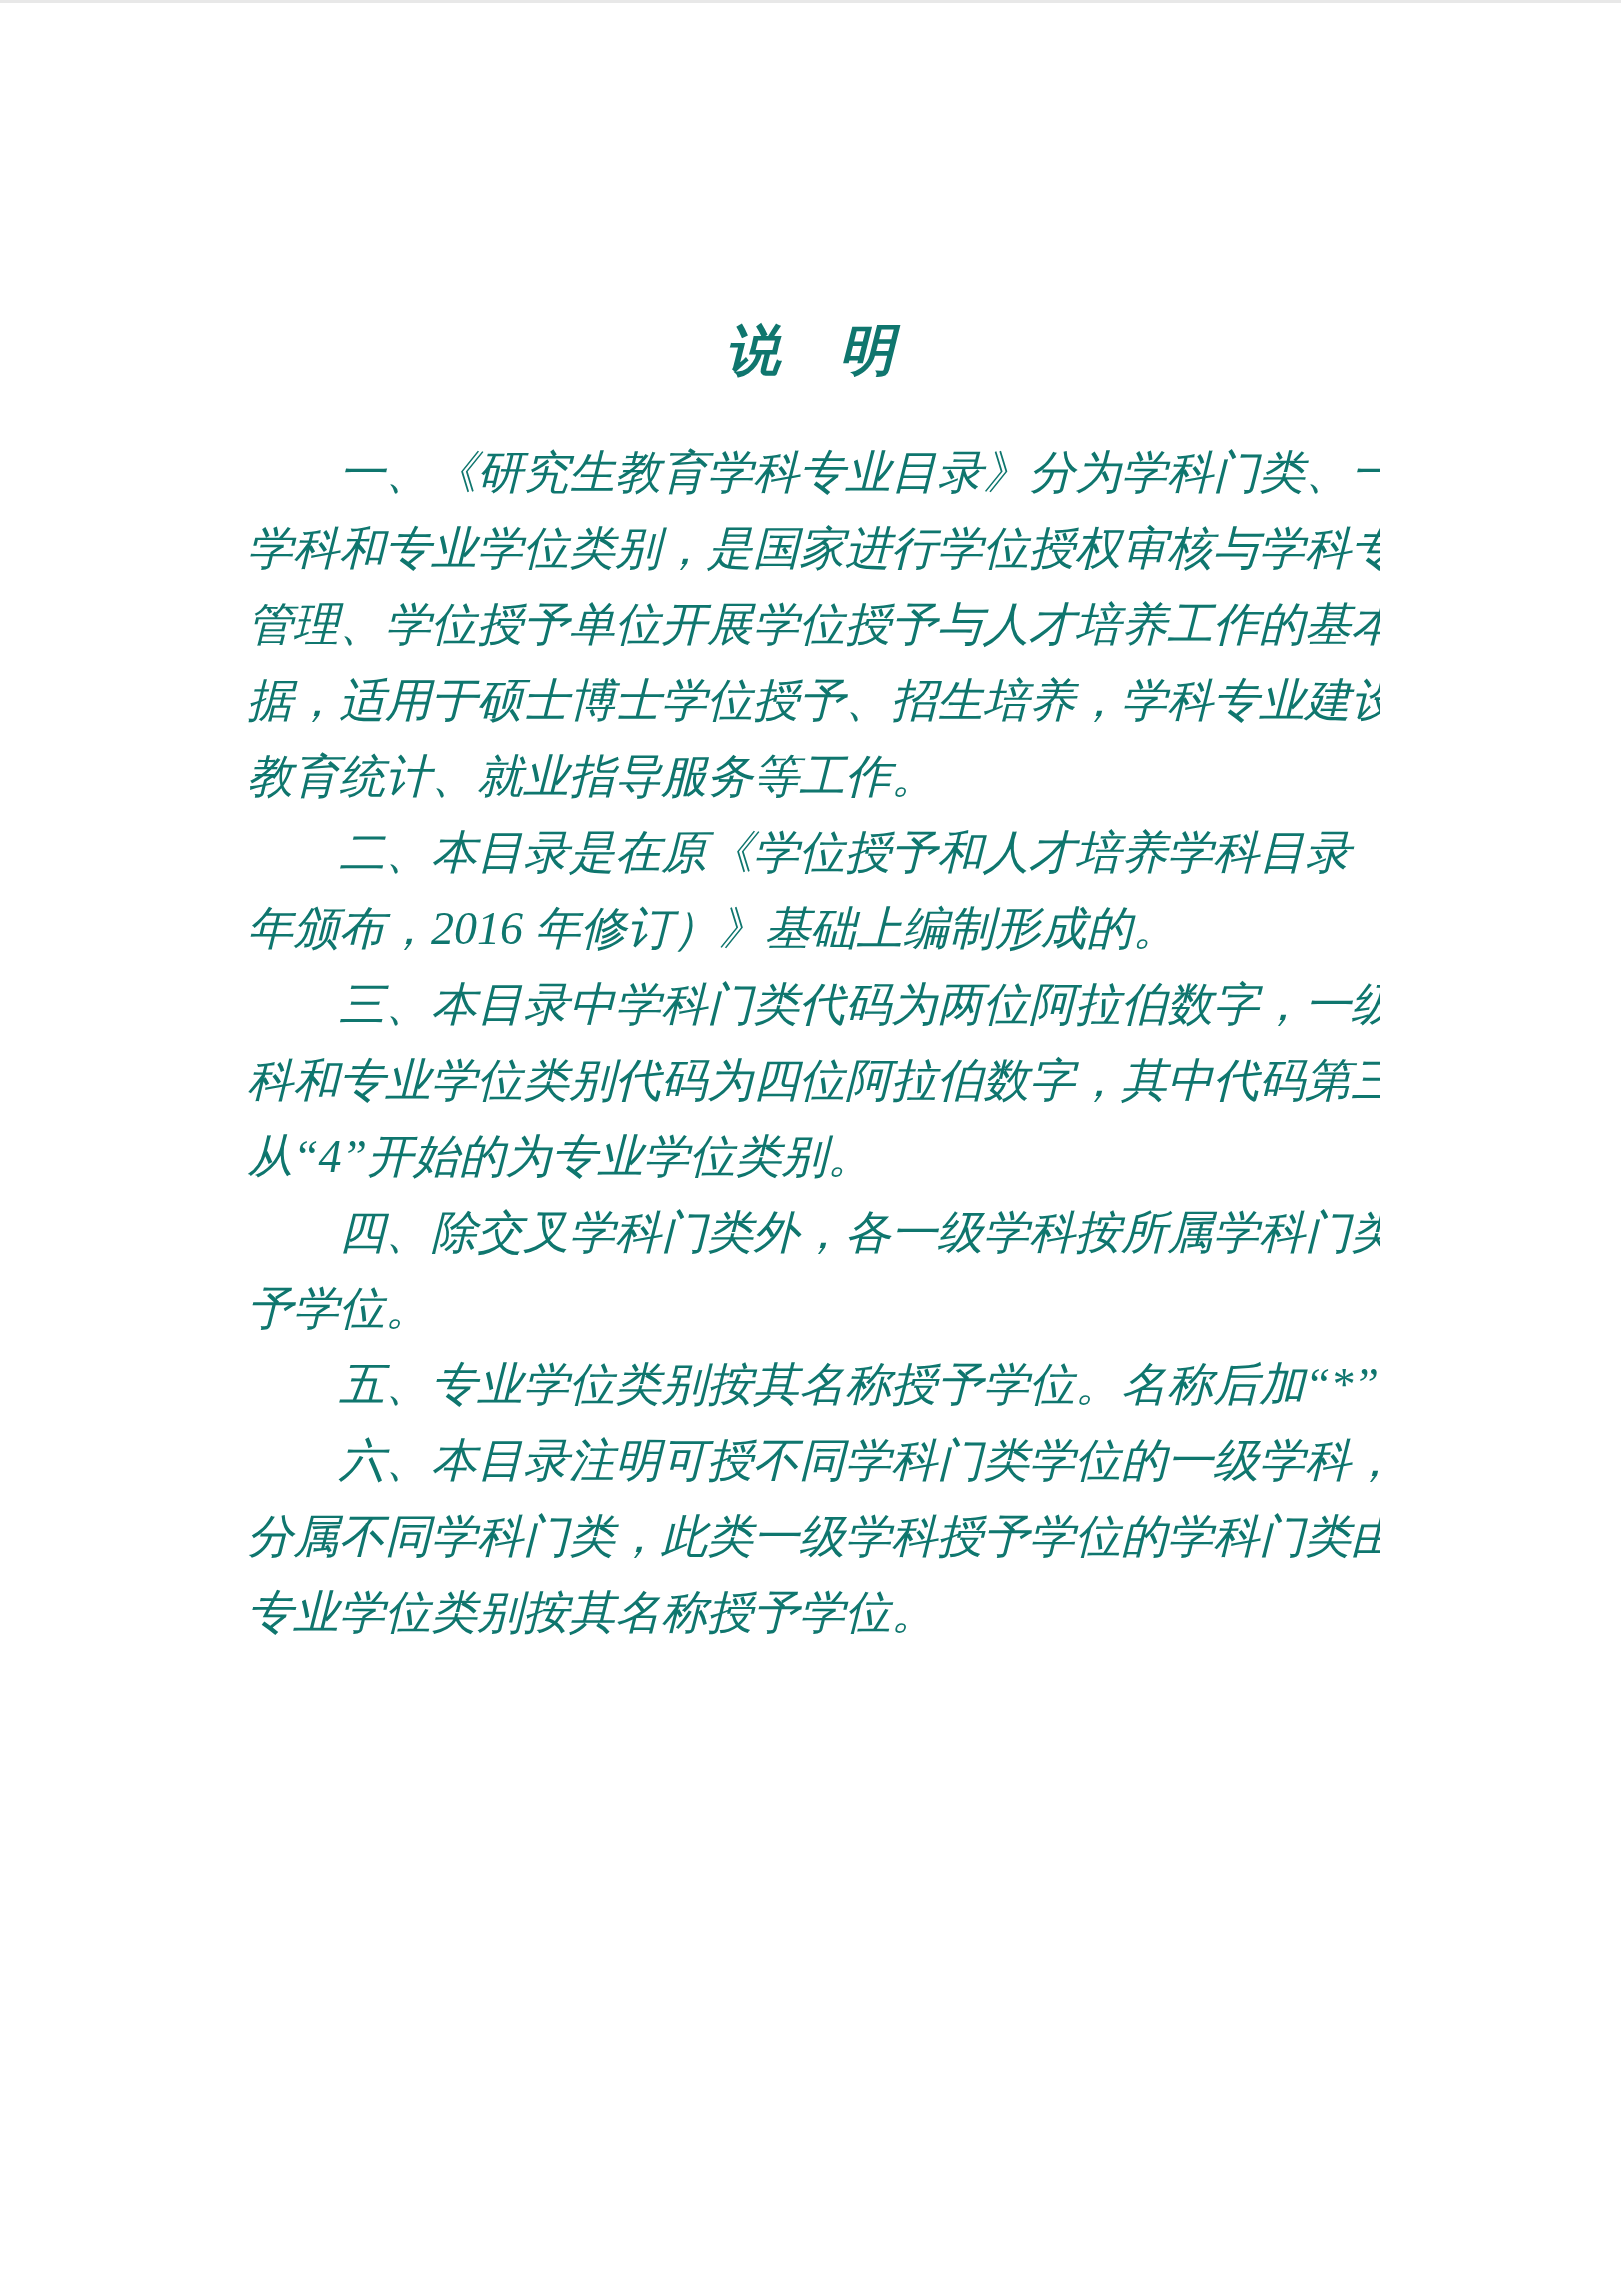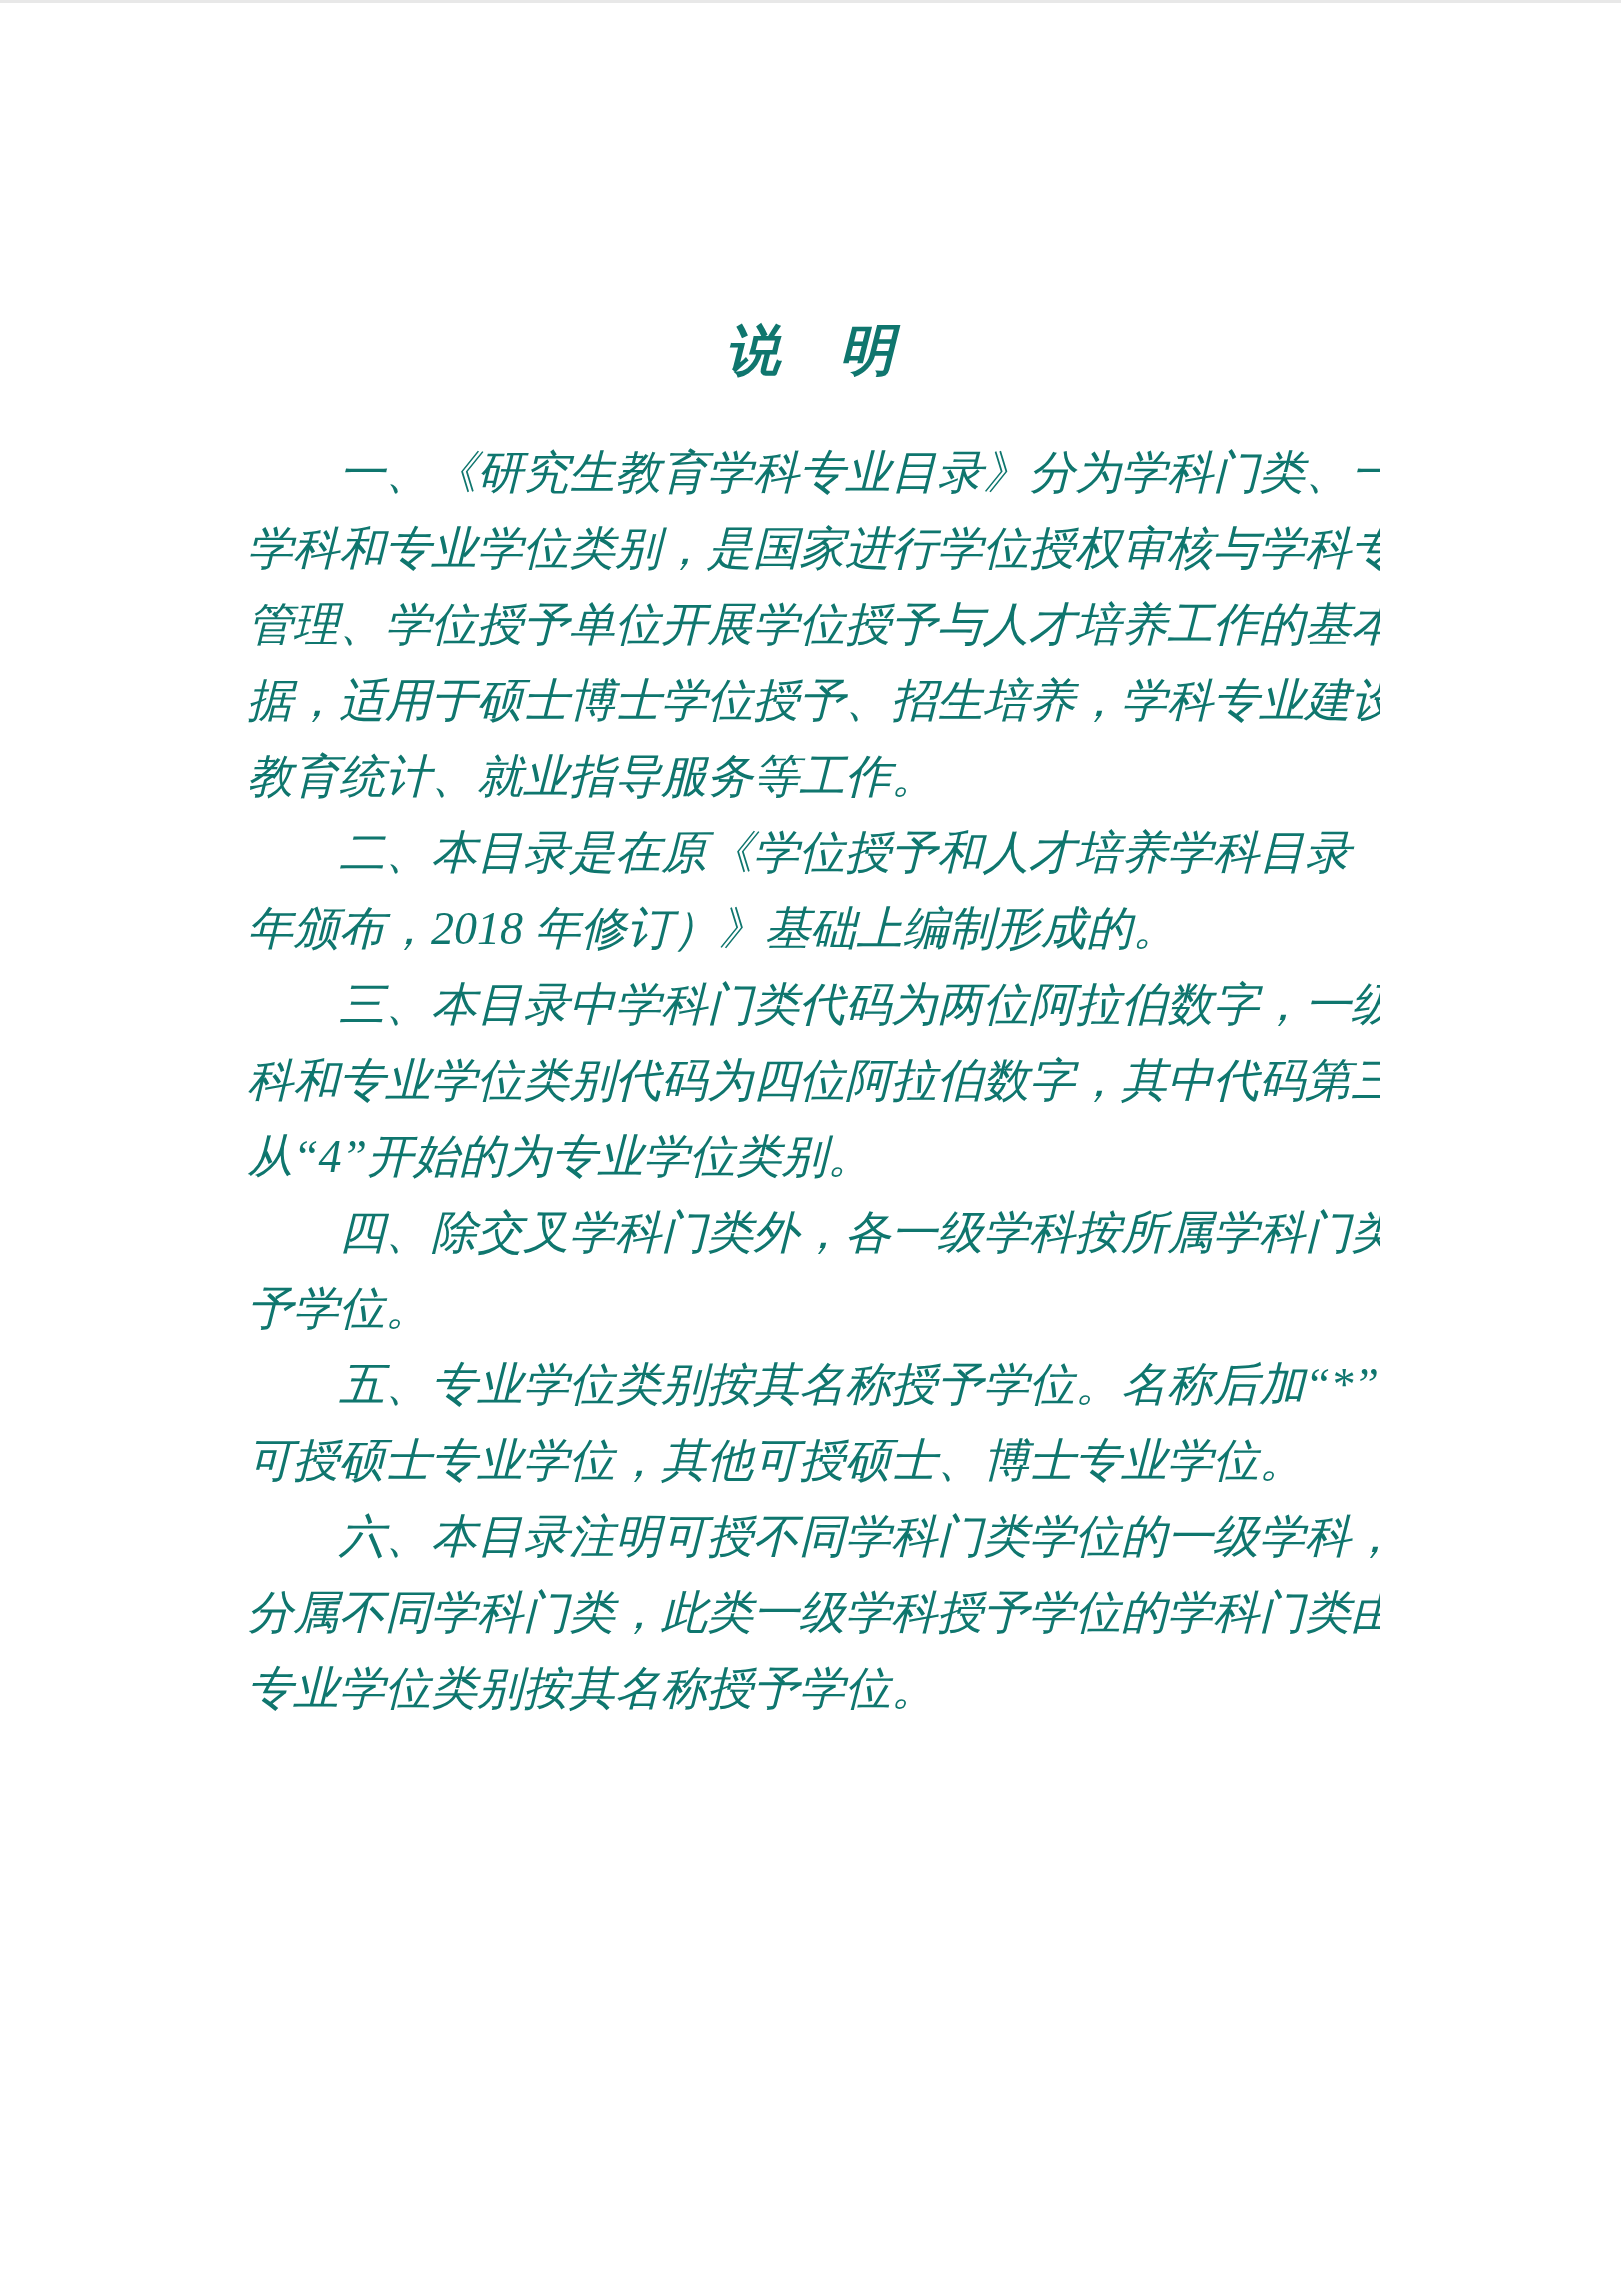--- a/index.html
+++ b/index.html
@@ -69,37 +69,36 @@
     <div class="paragraph">
       <div class="text-line para-first">一、《研究生教育学科专业目录》分为学科门类、一级</div>
       <div class="text-line">学科和专业学位类别，是国家进行学位授权审核与学科专业</div>
       <div class="text-line">管理、学位授予单位开展学位授予与人才培养工作的基本依</div>
       <div class="text-line">据，适用于硕士博士学位授予、招生培养，学科专业建设和</div>
       <div class="text-line para-last">教育统计、就业指导服务等工作。</div>
     </div>
 
     <div class="paragraph">
       <div class="text-line para-first">二、本目录是在原《学位授予和人才培养学科目录（2011</div>
-      <div class="text-line para-last">年颁布，2018 年修订）》基础上编制形成的。</div>
+      <div class="text-line para-last">年颁布，2016 年修订）》基础上编制形成的。</div>
     </div>
 
     <div class="paragraph">
       <div class="text-line para-first">三、本目录中学科门类代码为两位阿拉伯数字，一级学</div>
       <div class="text-line">科和专业学位类别代码为四位阿拉伯数字，其中代码第三位</div>
       <div class="text-line para-last">从“4”开始的为专业学位类别。</div>
     </div>
 
     <div class="paragraph">
       <div class="text-line para-first">四、除交叉学科门类外，各一级学科按所属学科门类授</div>
       <div class="text-line para-last">予学位。</div>
     </div>
 
     <div class="paragraph">
       <div class="text-line para-first">五、专业学位类别按其名称授予学位。名称后加“*”的仅</div>
-      <div class="text-line para-last">可授硕士专业学位，其他可授硕士、博士专业学位。</div>
     </div>
 
     <div class="paragraph">
       <div class="text-line para-first">六、本目录注明可授不同学科门类学位的一级学科，可</div>
       <div class="text-line">分属不同学科门类，此类一级学科授予学位的学科门类由学</div>
       <div class="text-line para-last">专业学位类别按其名称授予学位。</div>
     </div>
 
   </div>
 </div>

